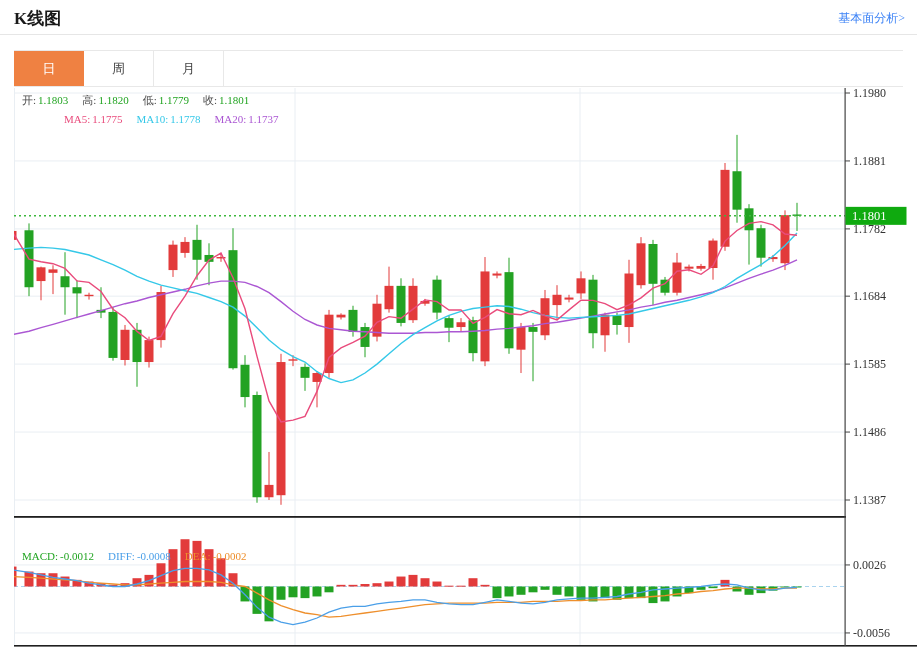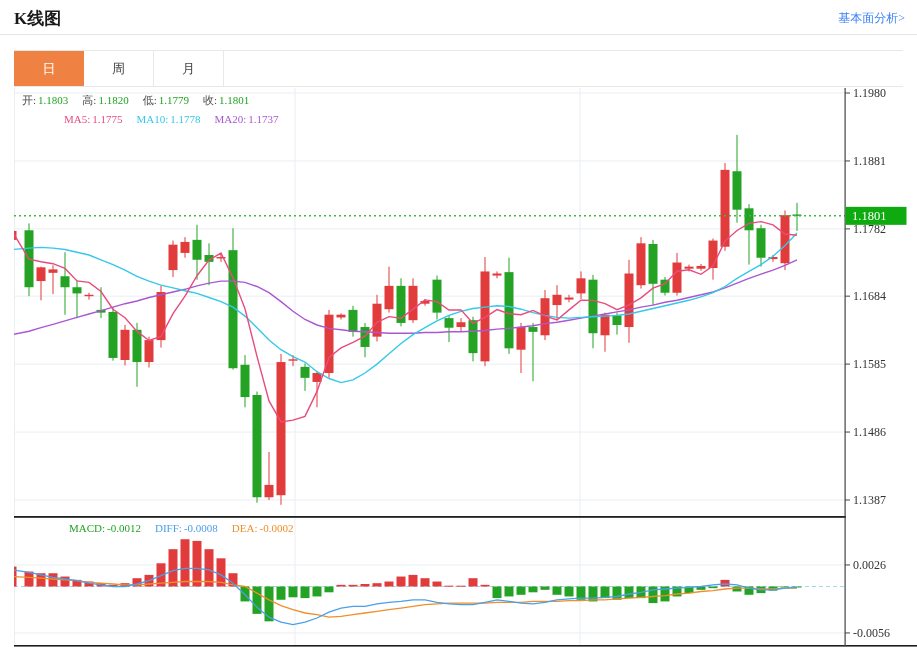--- a/index.html
+++ b/index.html
@@ -11,21 +11,21 @@
   #tabbar{position:absolute;top:50px;left:14px;width:889px;height:37px;display:flex;
     border-top:1px solid #e8e8e8;border-bottom:1px solid #e8e8e8;box-sizing:border-box;}
   .tab{width:70px;height:100%;line-height:35px;text-align:center;font-size:13px;color:#444;
     background:#fff;border-right:1px solid #e8e8e8;box-sizing:border-box;cursor:pointer;}
   .tab:first-child{border-left:1px solid #e8e8e8;}
   .tab.active{color:#fff;border-color:transparent;}
   #chart{position:absolute;top:0;left:0;}
   .legend-row{position:absolute;left:22px;font-size:11px;white-space:nowrap;letter-spacing:0;}
   #ohlc-row{top:93px;}
   #ma-row{top:113px;margin-left:42px;}
-  #macd-row{top:522px;margin-left:47px;}
+  #macd-row{top:550px;}
   .pair{margin-right:14px;}
   .pair .lab{color:#4a4a4a;}
   .pair .val{margin-left:2px;}
 </style>
 </head>
 <body>
 
 <div id="page">
   <div id="page-title">K线图</div>
   <a id="fund-link">基本面分析&gt;</a>

